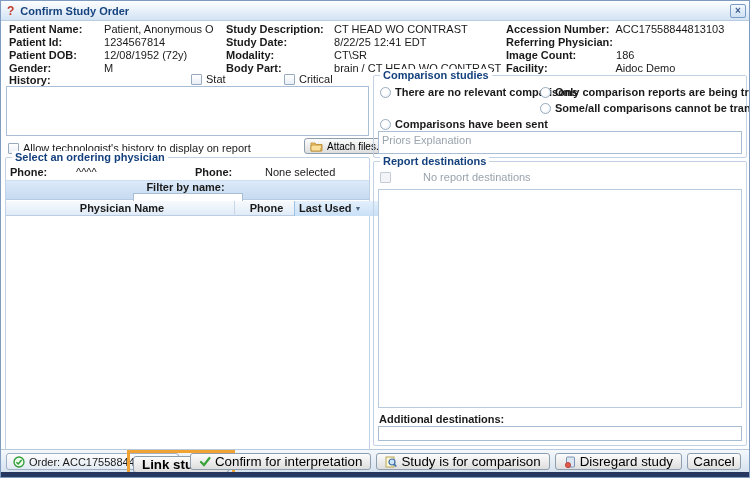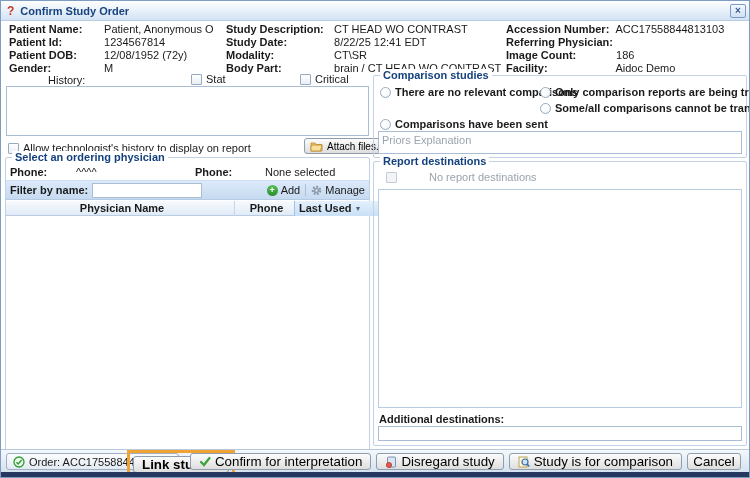--- a/index.html
+++ b/index.html
@@ -37,35 +37,35 @@
   .cbrow { display:flex; align-items:center; gap:4px; white-space:nowrap; }
   .btn { background:linear-gradient(#fcfcfc,#dedede); border:1px solid #8e9eae;
          border-radius:3px; height:17px; display:inline-flex; align-items:center;
          justify-content:center; gap:4px; padding:0 8px; white-space:nowrap; }
   .field { background:#fff; border:1px solid #a9bdd5; }
   .groupbox { position:absolute; border:1px solid #c2d2e4; border-radius:2px; }
   .group-title { position:absolute; top:-7px; left:6px; background:#fff; padding:0 3px;
                  font-weight:bold; color:#14417e; line-height:13px; }
 
   
-  .history-label { position:absolute; left:8px; top:73px; font-weight:normal;margin-left:39px; }
+  .history-label { position:absolute; left:8px; top:73px; font-weight:bold; }
   .stat-cb { position:absolute; left:190px; top:72px; }
-  .critical-cb { position:absolute; left:299px; top:72px; }
+  .critical-cb { position:absolute; left:283px; top:72px; }
   .history-box { position:absolute; left:5px; top:85px; width:363px; height:50px;
                  resize:none; font-family:"Liberation Sans",sans-serif; font-size:11px; }
   .allow-row { position:absolute; left:7px; top:141px; }
   .attach-btn { position:absolute; left:303px; top:137px; height:16px; font-size:10px; padding:0 5px; }
 
   .phys-group { left:4px; top:156px; width:365px; height:293px; }
   .name-row { position:absolute; top:8px; left:0; right:0; height:13px; }
   .name-row .lbl { font-weight:bold; position:absolute; }
   .name-row .val { position:absolute; }
   .filter-row { position:absolute; top:22px; left:0; right:0; height:20px;
                 background:linear-gradient(#dceafa,#c6daf0); border-top:1px solid #cfdff2;
-                border-bottom:1px solid #b5cbe4; display:flex; align-items:center; padding:0 4px; }
+                border-bottom:1px solid #b5cbe4; display:flex; align-items:center; padding:0 4px;flex-direction:column; }
   .filter-lbl { font-weight:bold; margin-right:4px; }
   .filter-input { width:110px; height:15px; font-size:11px; }
   .toolbar-right { margin-left:auto; display:flex; align-items:center; gap:5px; }
   .tool-link { display:flex; align-items:center; gap:3px; }
   .tool-sep { width:1px; height:12px; background:#a9bfd8; }
   .add-icon { width:11px; height:11px; border-radius:50%;
               background:linear-gradient(#53bd53,#2b8f2b); color:#fff; font-size:9px;
               font-weight:bold; display:inline-flex; align-items:center; justify-content:center; line-height:1; }
   .thead { position:absolute; top:43px; left:0; right:0; height:15px;
            background:linear-gradient(#f7fafd,#e0ebf7); border-bottom:1px solid #b9cce2;
@@ -80,21 +80,21 @@
 
   
   .comp-group { left:372px; top:74px; width:374px; height:83px; }
   .radio-item { position:absolute; }
   .radio-item span[data-bind] { font-weight:bold; }
   .priors { position:absolute; left:4px; top:55px; width:364px; height:23px; resize:none;
             font-family:"Liberation Sans",sans-serif; font-size:11px; padding:2px 3px; }
   .priors::placeholder { color:#9aa4ae; opacity:1; }
 
   .dest-group { left:372px; top:160px; width:374px; height:285px; }
-  .no-dest { position:absolute; left:12px; top:9px; color:#9aa4ae;gap:32px; }
+  .no-dest { position:absolute; left:6px; top:9px; color:#9aa4ae;gap:32px; }
   .no-dest .cb { border-color:#c3ccd6; background:#f2f4f7; }
   .dest-list { position:absolute; left:4px; top:27px; width:364px; height:219px;
                border:1px solid #b8cce0; background:#fff; }
   .addl-label { position:absolute; left:5px; top:251px; font-weight:bold; }
   .addl-input { position:absolute; left:4px; top:264px; width:364px; height:15px; font-size:11px; }
 
   
   .footer { position:absolute; left:0; right:0; bottom:5px; height:23px;
             background:linear-gradient(#f4f8fc,#d6e2ef); border-top:1px solid #b7c9dc; }
   .order-chip { position:absolute; left:5px; top:3px; height:17px; padding:0 6px;
@@ -289,33 +289,33 @@
     </div>
     <div class="footer-btns">
       <button class="btn">
         <svg width="12" height="11" viewBox="0 0 12 11">
           <path d="M2 6 L5 9 L10.5 2" stroke="#3aa33a" stroke-width="2.2" fill="none" stroke-linecap="round"></path>
         </svg>
         <span data-bind="footer.confirm">Confirm for interpretation</span>
       </button>
       <button class="btn">
         <svg width="12" height="12" viewBox="0 0 12 12">
-          <rect x="2.5" y="1" width="8" height="10" rx="1" fill="#dce6f2" stroke="#7a93b5"></rect>
-          <circle cx="4" cy="9" r="2.6" fill="#e05a4e" stroke="#b23a30" stroke-width="0.8"></circle>
-        </svg>
-        <span data-bind="footer.disregard">Disregard study</span>
-      </button>
-      <button class="btn">
-        <svg width="12" height="12" viewBox="0 0 12 12">
           <rect x="1" y="1" width="8" height="10" fill="#fdf6d8" stroke="#b9a75a"></rect>
           <circle cx="7" cy="6" r="3" fill="#cfe4f8" stroke="#3a6ea8" stroke-width="1.2"></circle>
           <line x1="9" y1="8" x2="11.3" y2="10.5" stroke="#3a6ea8" stroke-width="1.6"></line>
         </svg>
         <span data-bind="footer.comparison">Study is for comparison</span>
       </button>
+      <button class="btn">
+        <svg width="12" height="12" viewBox="0 0 12 12">
+          <rect x="2.5" y="1" width="8" height="10" rx="1" fill="#dce6f2" stroke="#7a93b5"></rect>
+          <circle cx="4" cy="9" r="2.6" fill="#e05a4e" stroke="#b23a30" stroke-width="0.8"></circle>
+        </svg>
+        <span data-bind="footer.disregard">Disregard study</span>
+      </button>
       <button class="btn cancel-btn">
         <span data-bind="footer.cancel">Cancel</span>
       </button>
     </div>
   </div>
   <div class="bottom-edge"></div>
 
 </div>
 
 </body></html>

